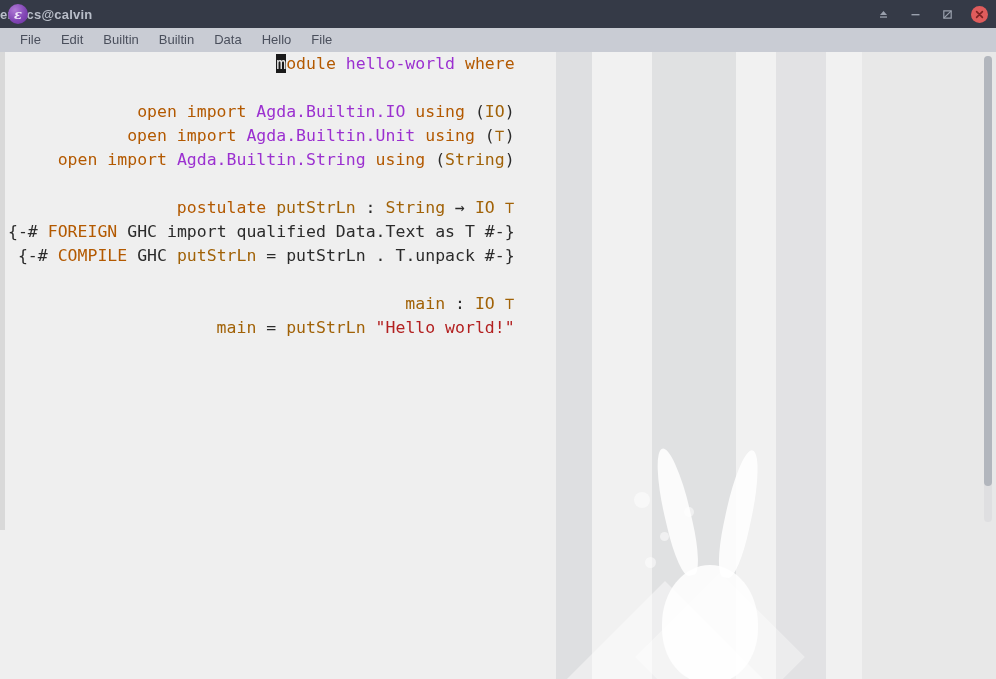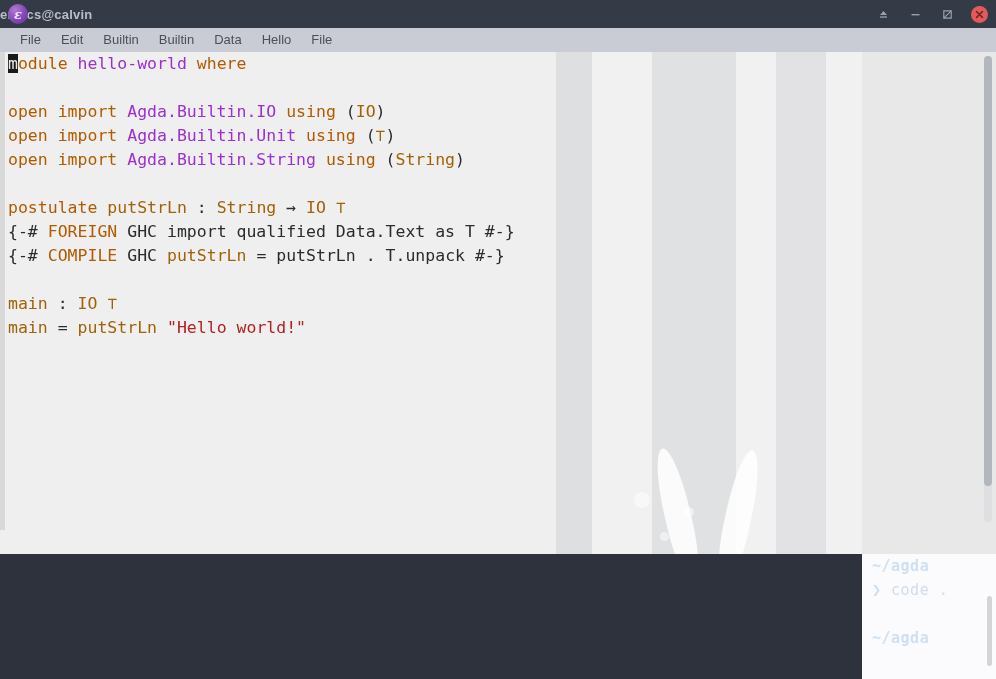--- a/index.html
+++ b/index.html
@@ -132,23 +132,24 @@
     font-family: "Liberation Sans", sans-serif;
     font-size: 13px;
     line-height: 24px;
     cursor: default;
   }
 
   
   .emacs-frame {
     position: absolute;
     left: 0; top: 52px;
-    width: 996px; height: 502px;
+    width: 996px; height: 627px;
     background: #e8e8e8;
     overflow: hidden;
+    text-align: right;
   }
 
   
   .win-text {
     position: absolute; left: 0; top: 0;
     width: 996px; height: 478px;
     background: transparent;
     overflow: hidden;
   }
   .win-text .fringe-l {

